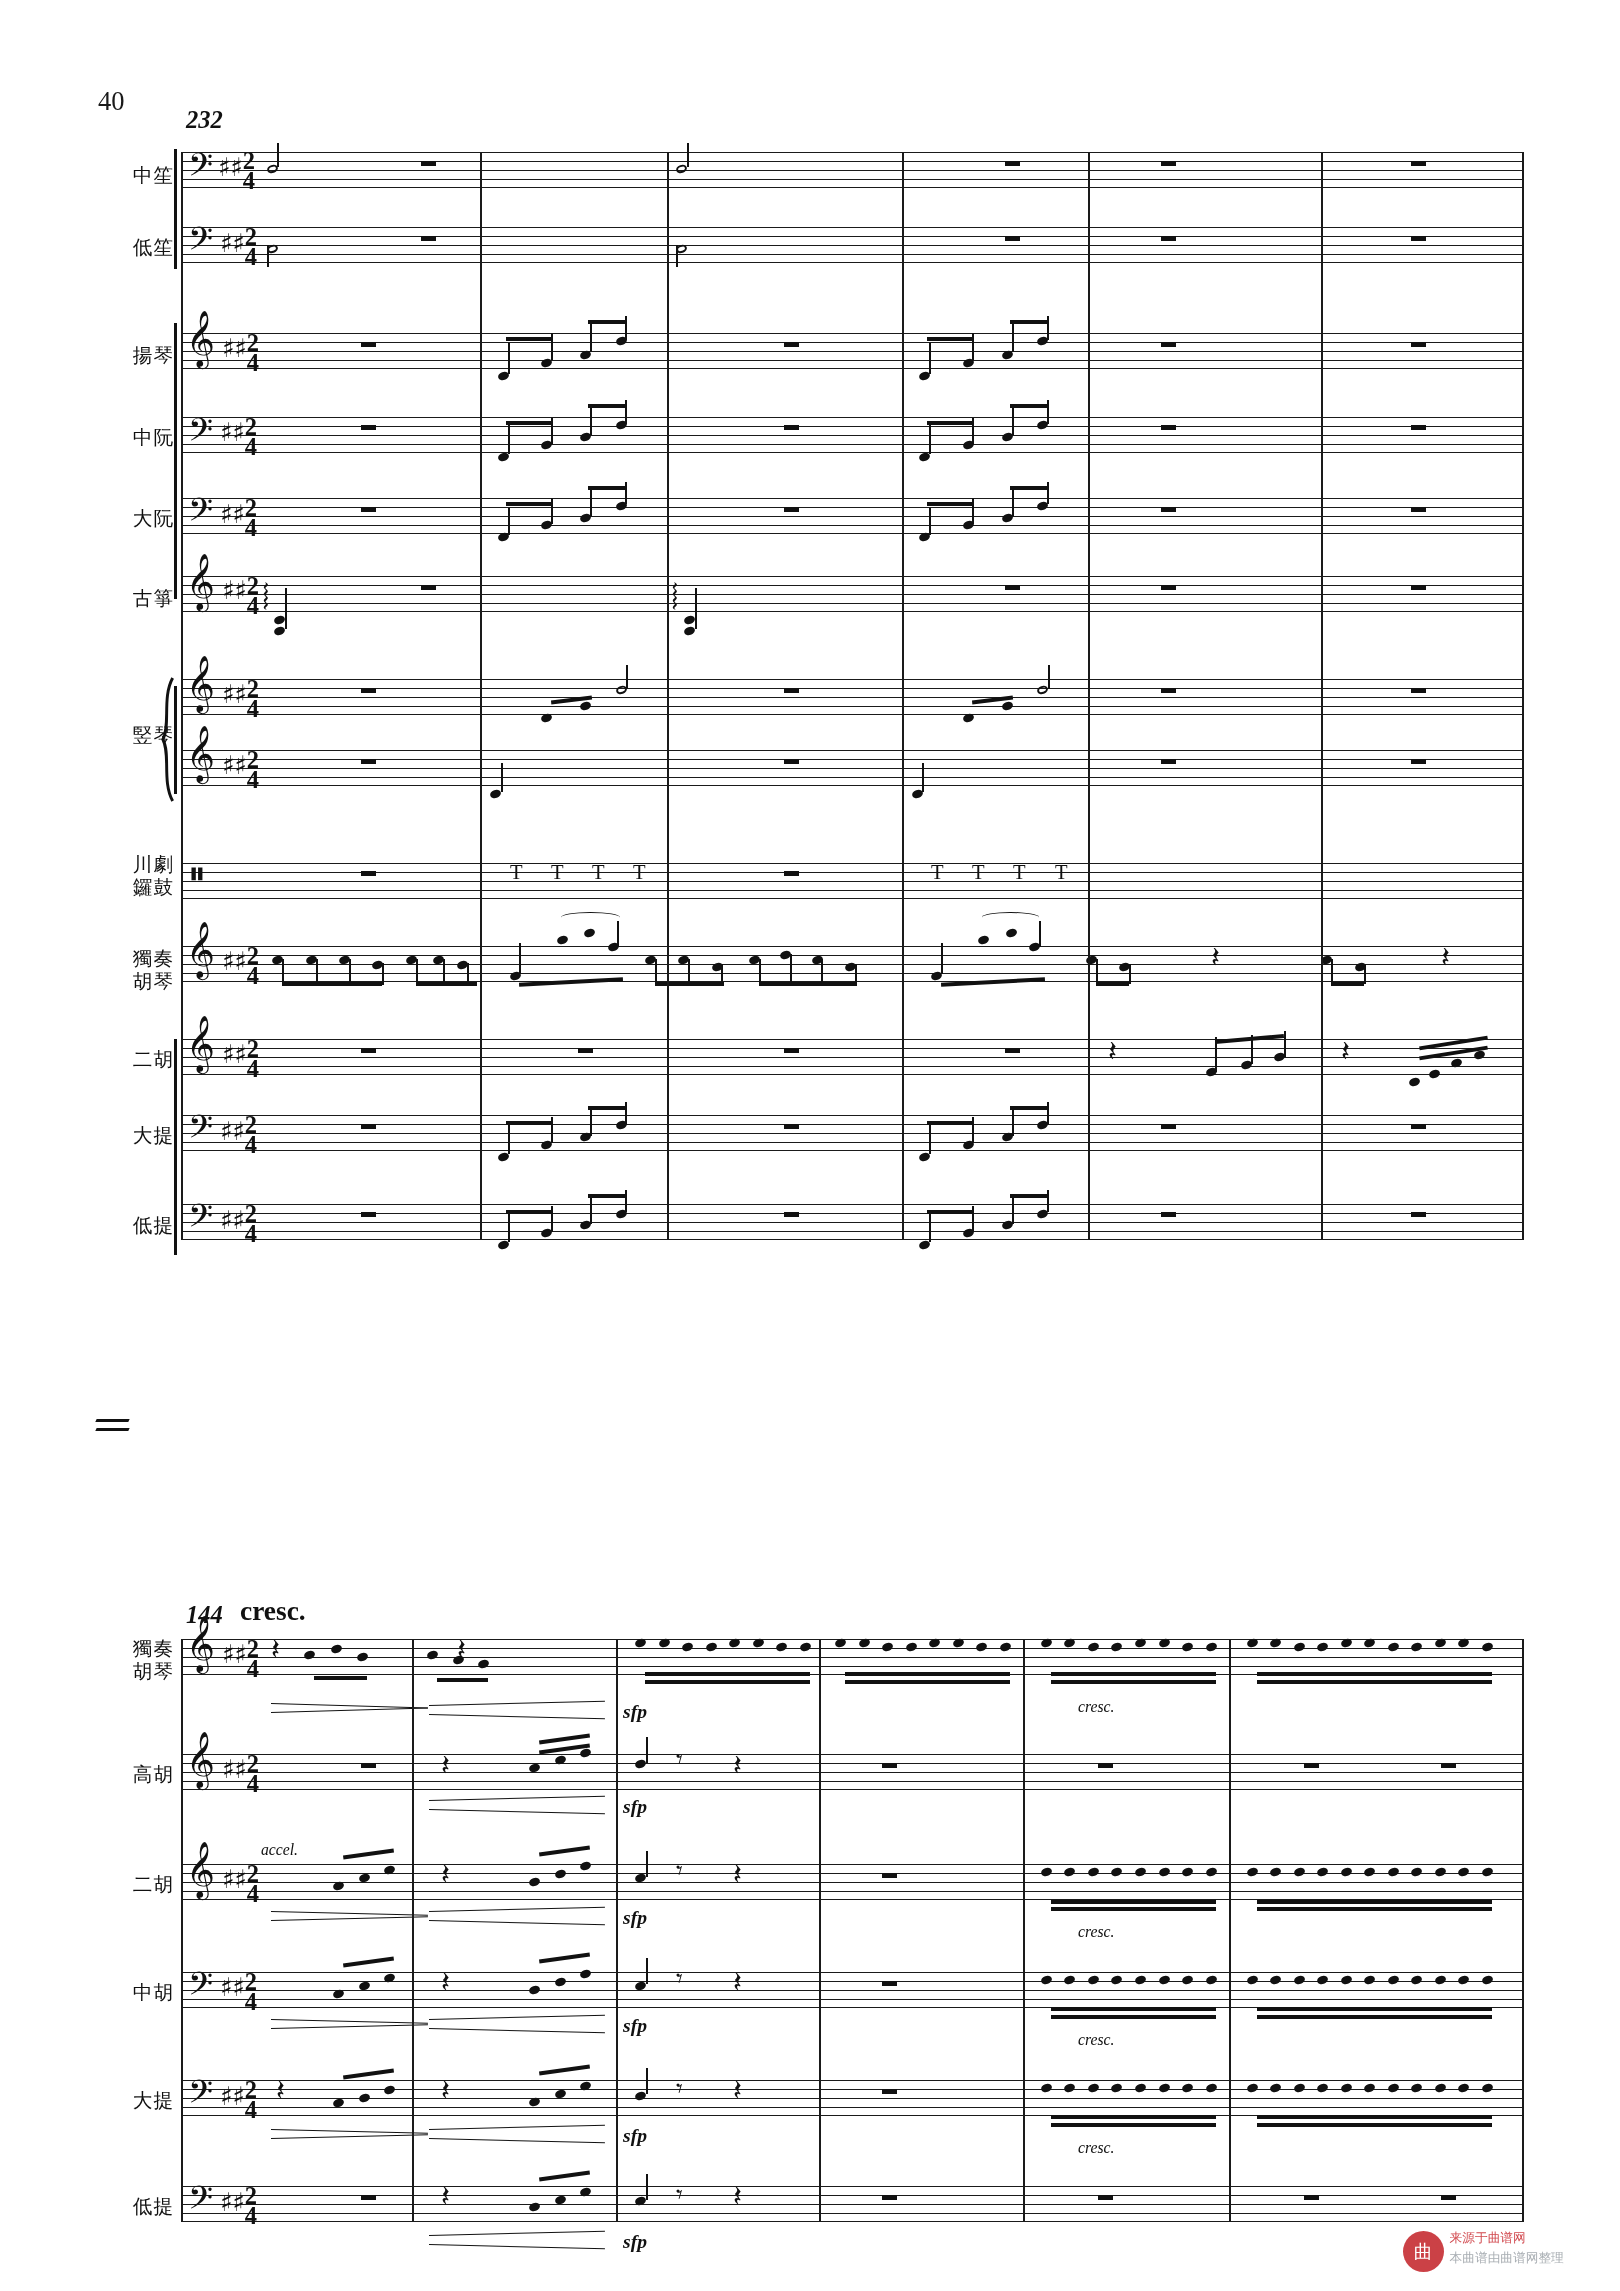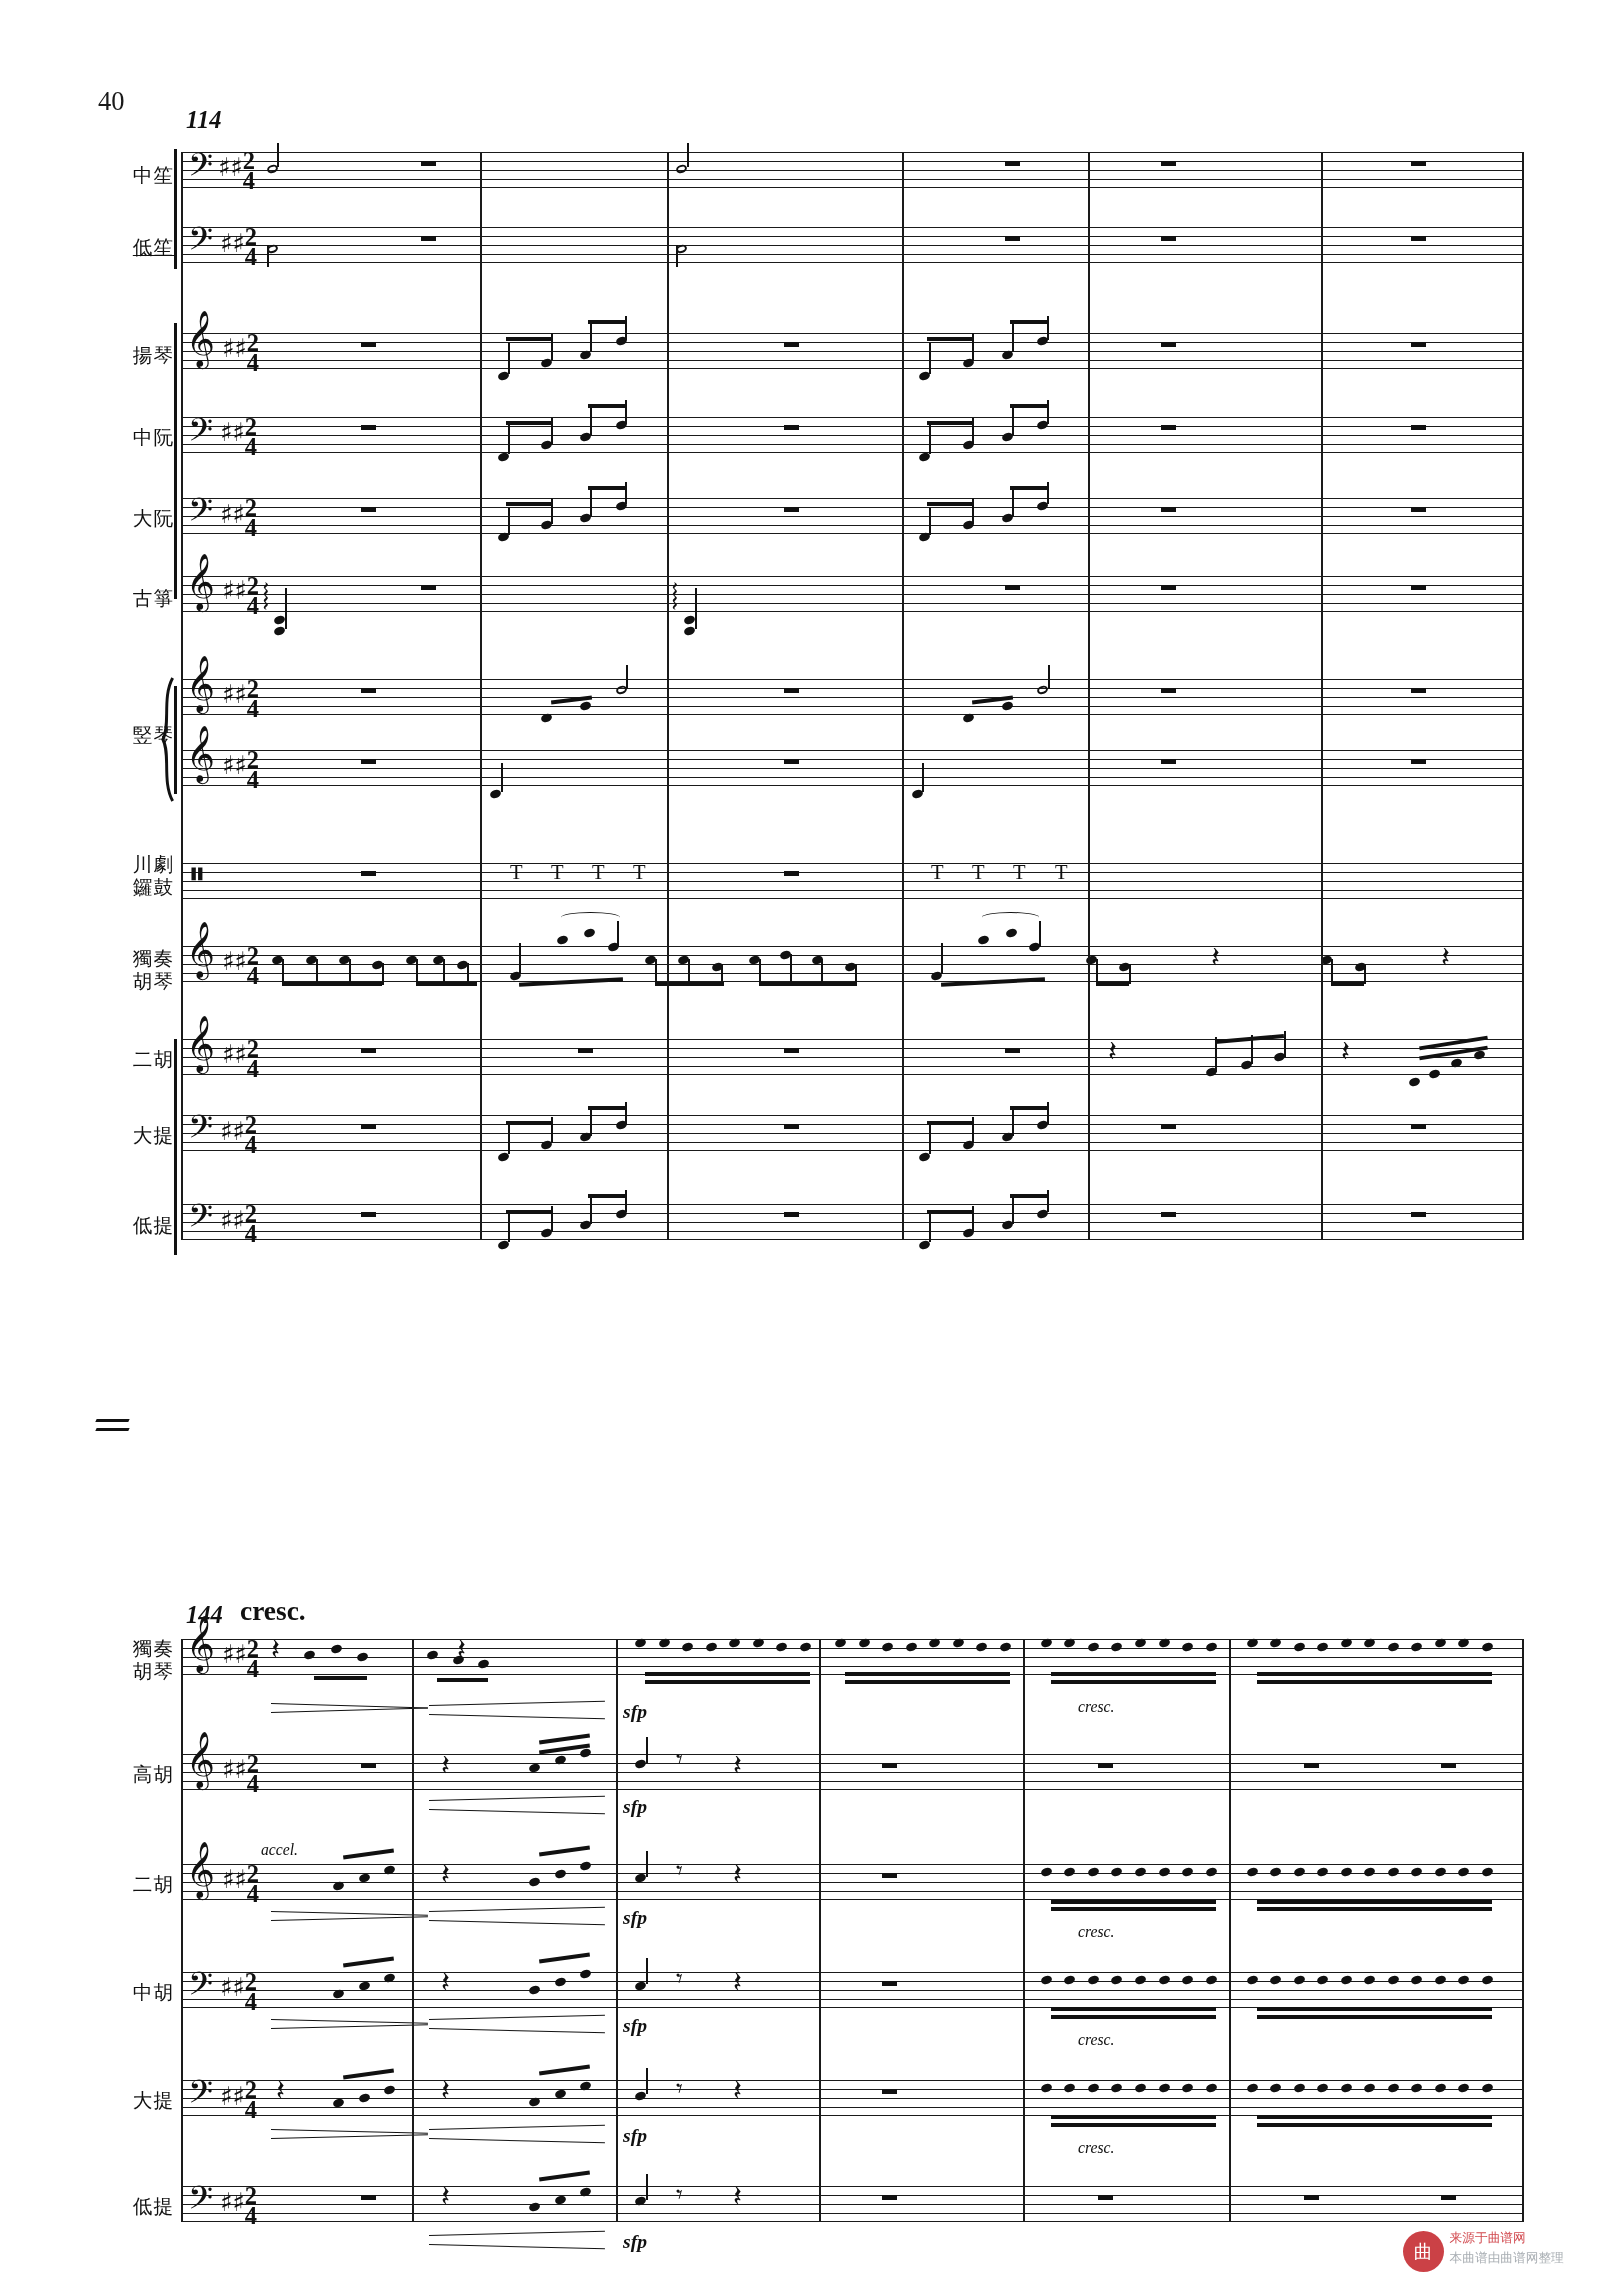--- a/index.html
+++ b/index.html
@@ -236,21 +236,21 @@
 </style>
 </head>
 <body>
 
 <div class="page">
 
   <div class="page-number">40</div>
 
   <div>
 
-    <div class="measure-number" style="left:186px; top:106px;">114</div>
+    <div class="measure-number" style="left:186px; top:106px;">232</div>
 
     <div class="syslink" style="left:174px; top:149px; height:120px;"></div>
     <div class="syslink" style="left:174px; top:323px; height:276px;"></div>
     <div class="syslink" style="left:174px; top:686px; height:108px;"></div>
     <div class="syslink" style="left:174px; top:1039px; height:216px;"></div>
 
     <div class="inst-label" style="left:98px; top:165px;">中笙</div>
     <div class="staff" style="left:181px; width:1343px; top:152px;">
       <div class="ln"></div>
         <div class="ln"></div>
@@ -263,21 +263,21 @@
     <div class="timesig" style="left:239px; top:151px; width:19.6px;">2<br>4</div>
     <div class="nh open" style="left:267px; top:165px;"></div>
     <div class="stem" style="left:277px; top:143px; height:23.5px;"></div>
     <div class="rest-whole" style="left:421px; top:161px;"></div>
     <div class="nh open" style="left:676px; top:165px;"></div>
     <div class="stem" style="left:687px; top:143px; height:23.5px;"></div>
     <div class="rest-whole" style="left:1005px; top:161px;"></div>
     <div class="rest-whole" style="left:1161px; top:161px;"></div>
     <div class="rest-whole" style="left:1411px; top:161px;"></div>
 
-    <div class="inst-label" style="left:98px; top:237px;text-decoration:underline;">低笙</div>
+    <div class="inst-label" style="left:98px; top:237px;">低笙</div>
     <div class="staff" style="left:181px; width:1343px; top:227px;">
       <div class="ln"></div>
         <div class="ln"></div>
         <div class="ln"></div>
         <div class="ln"></div>
         <div class="ln"></div>
     </div>
     <div class="glyph clef-f" style="left:188px; top:223px;">𝄢</div>
     <div class="glyph keysig" style="left:220px; top:231px;">♯♯</div>
     <div class="timesig" style="left:241px; top:227px; width:19.6px;">2<br>4</div>

